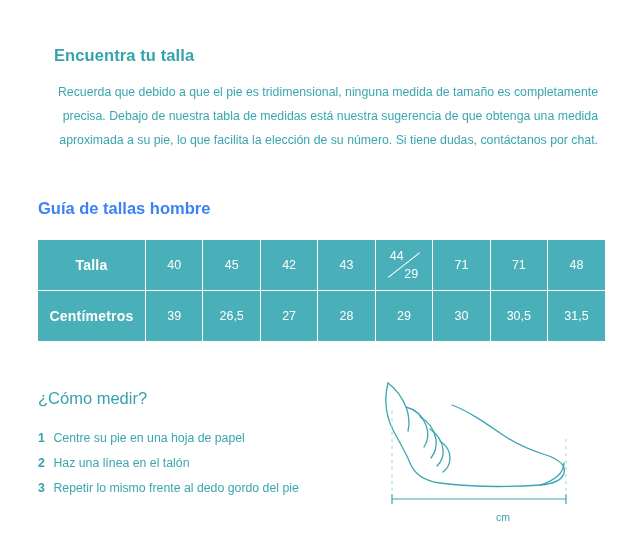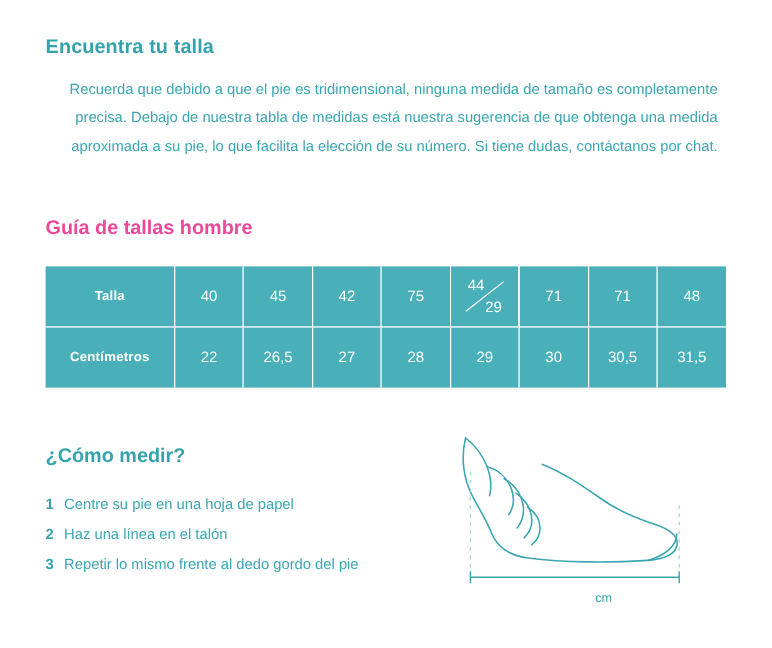--- a/index.html
+++ b/index.html
@@ -17,21 +17,21 @@
   .page {
     position: relative;
     width: 643px;
     height: 540px;
     box-sizing: border-box;
     padding: 0 38px;
   }
 
   
   .intro-title {
-    margin: 0;
+    margin: 16px;
     padding-top: 30px;
     font-size: 16.5px;
     font-weight: bold;
     color: #34a3ad;
     letter-spacing: 0.1px;
   }
   .intro-body {
     margin: 14px 0 0 0;
     font-size: 12.3px;
     line-height: 1.95;
@@ -39,21 +39,21 @@
     max-width: 560px;
     text-align: right;
   }
 
   
   .section-title {
     margin: 0;
     padding-top: 46px;
     font-size: 16.5px;
     font-weight: bold;
-    color: #ec4899;
+    color: #3b82f6;
   }
 
   
   .size-table {
     margin-top: 22px;
     border-collapse: collapse;
     width: 567px;
     table-layout: fixed;
   }
   .size-table td {
@@ -68,21 +68,21 @@
   }
   .size-table tr td:last-child {
     border-right: none;
   }
   .size-table tr:last-child td {
     border-bottom: none;
   }
   .size-table td.rowhead {
     font-weight: bold;
     width: 105px;
-    font-size: 11px;
+    font-size: 14px;
     letter-spacing: 0.2px;
   }
   .split-cell {
     position: relative;
     padding: 0;
   }
   .split-cell .sp-top {
     position: absolute;
     left: 14px;
     top: 9px;
@@ -105,21 +105,21 @@
   }
 
   
   .howto {
     position: relative;
     margin-top: 48px;
   }
   .howto-title {
     margin: 0;
     font-size: 16.5px;
-    font-weight: bold;
+    font-weight: normal;
     color: #34a3ad;
   }
   .steps {
     margin: 18px 0 0 0;
     padding: 0;
     list-style: none;
   }
   .steps li {
     font-size: 12.3px;
     line-height: 2.05;
@@ -157,33 +157,33 @@
 
   <h2 class="section-title">Guía de tallas hombre</h2>
 
   <table class="size-table">
     <tbody>
       <tr>
         <td class="rowhead">Talla</td>
         <td>40</td>
         <td>45</td>
         <td>42</td>
-        <td>75</td>
+        <td>43</td>
         <td class="split-cell">
           <span class="sp-top">44</span>
           <span class="sp-line"></span>
           <span class="sp-bot">29</span>
         </td>
         <td>71</td>
         <td>71</td>
         <td>48</td>
       </tr>
       <tr>
         <td class="rowhead">Centímetros</td>
-        <td>22</td>
+        <td>39</td>
         <td>26,5</td>
         <td>27</td>
         <td>28</td>
         <td>29</td>
         <td>30</td>
         <td>30,5</td>
         <td>31,5</td>
       </tr>
     </tbody>
   </table>

